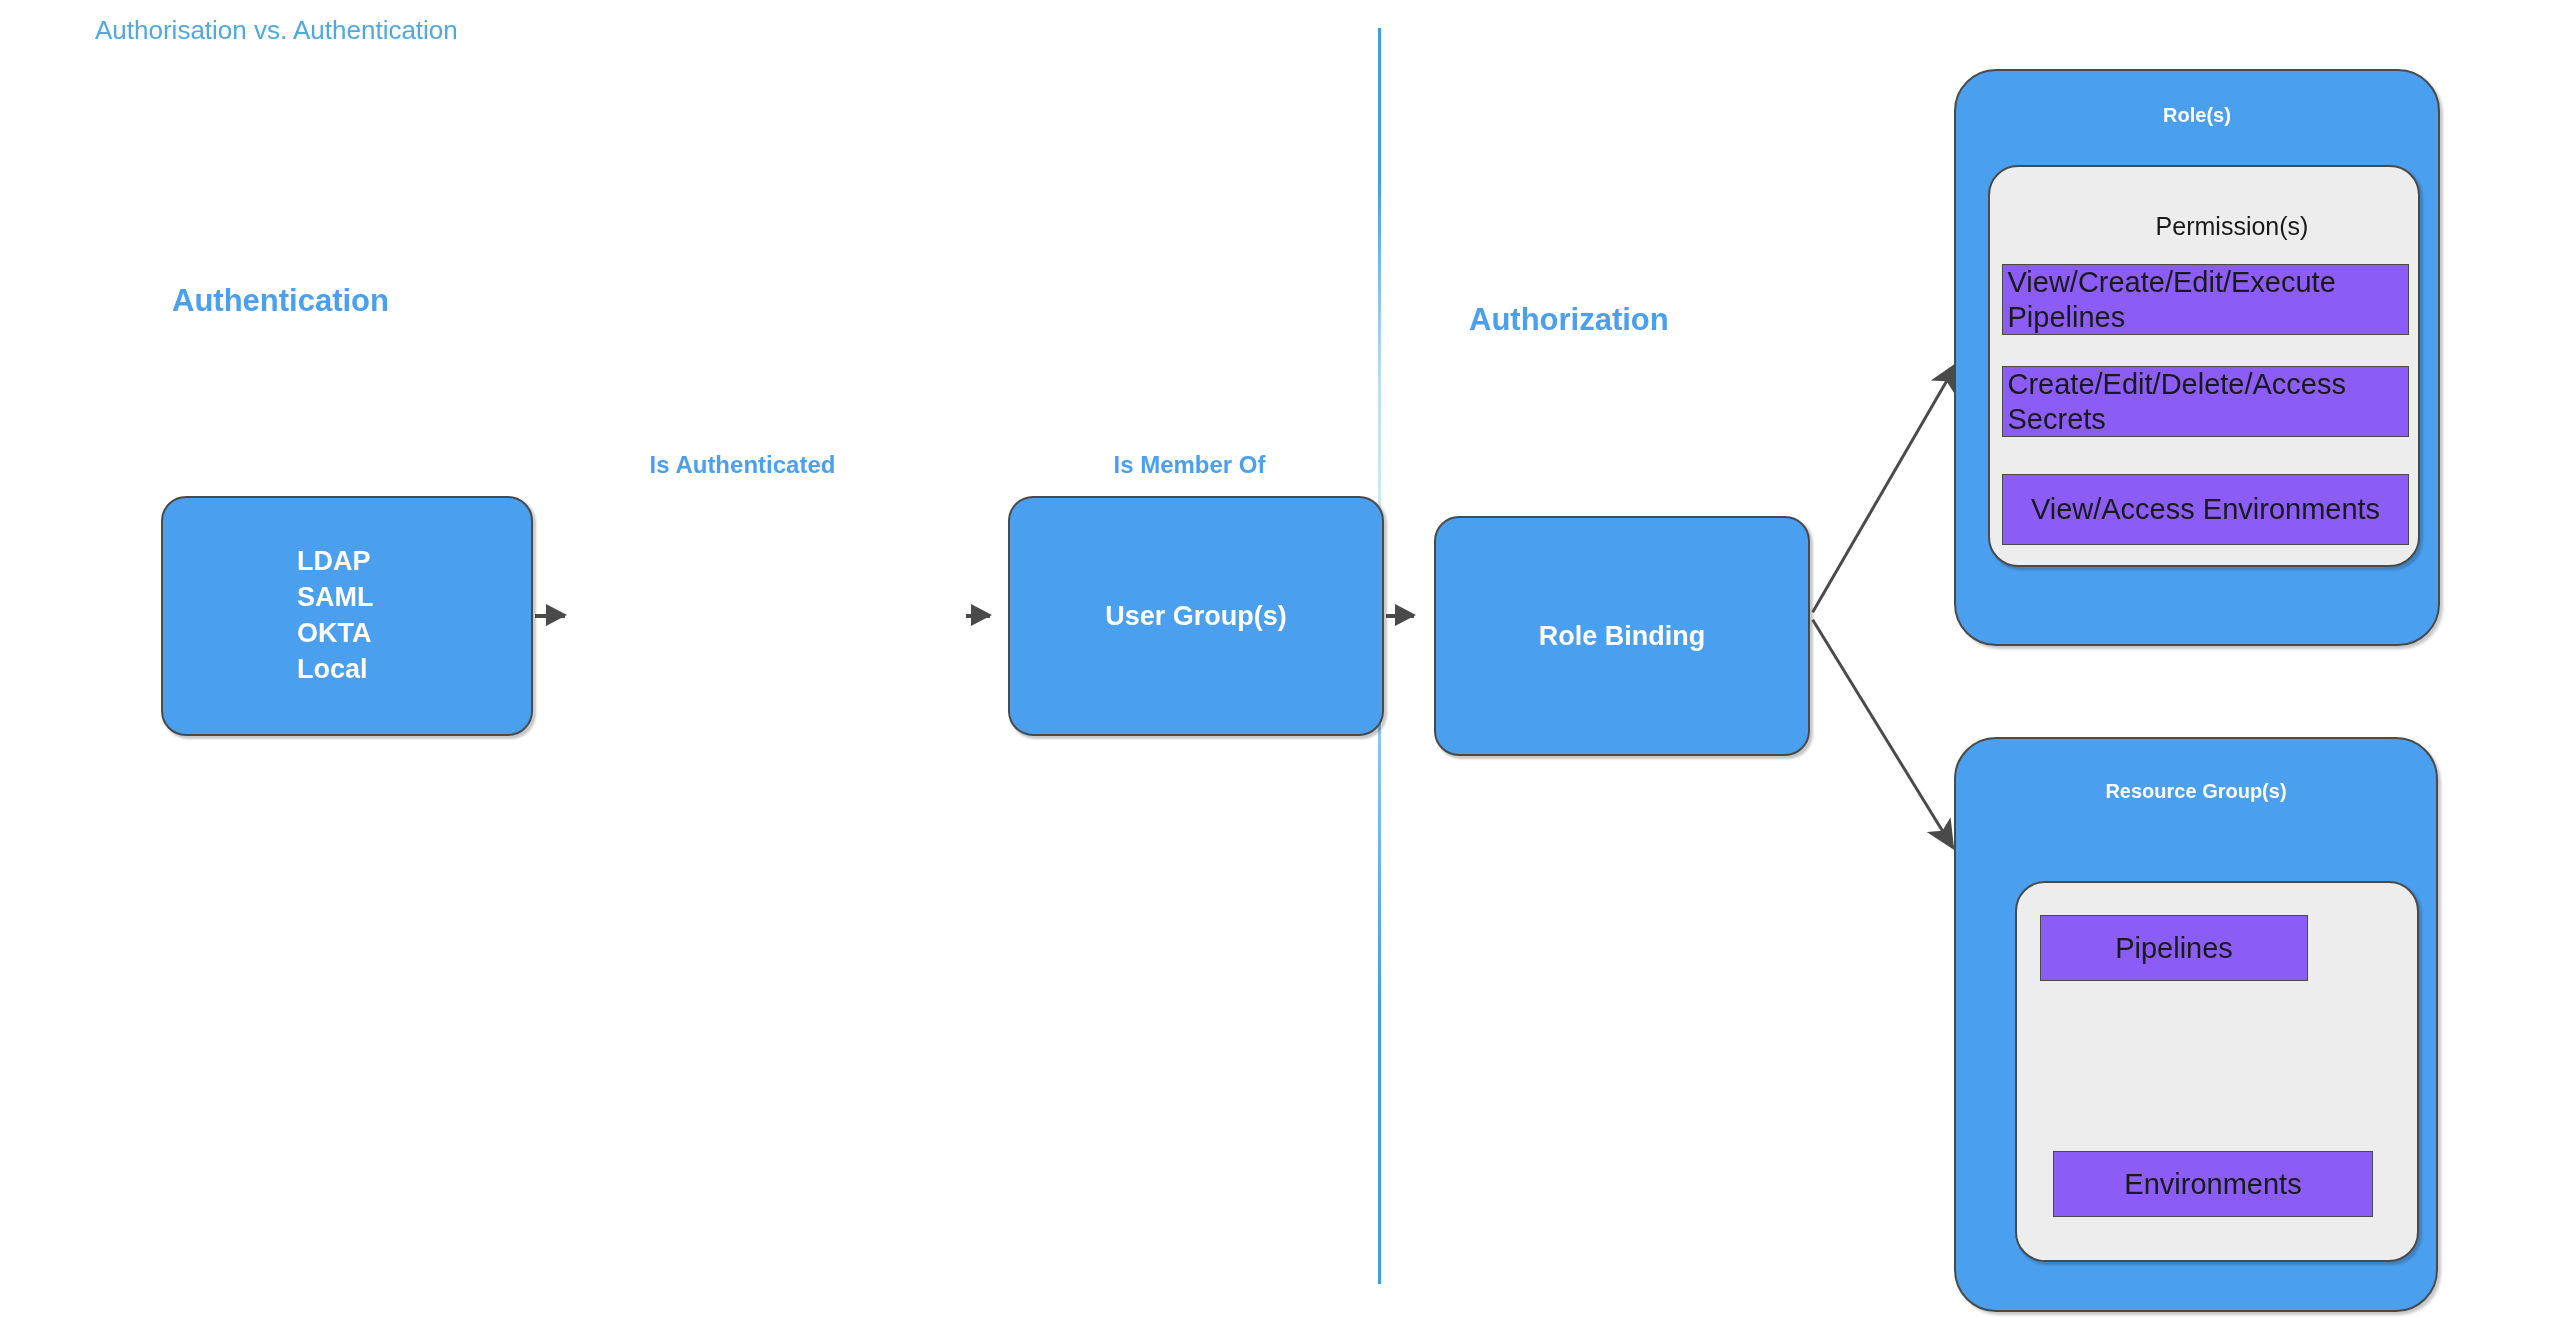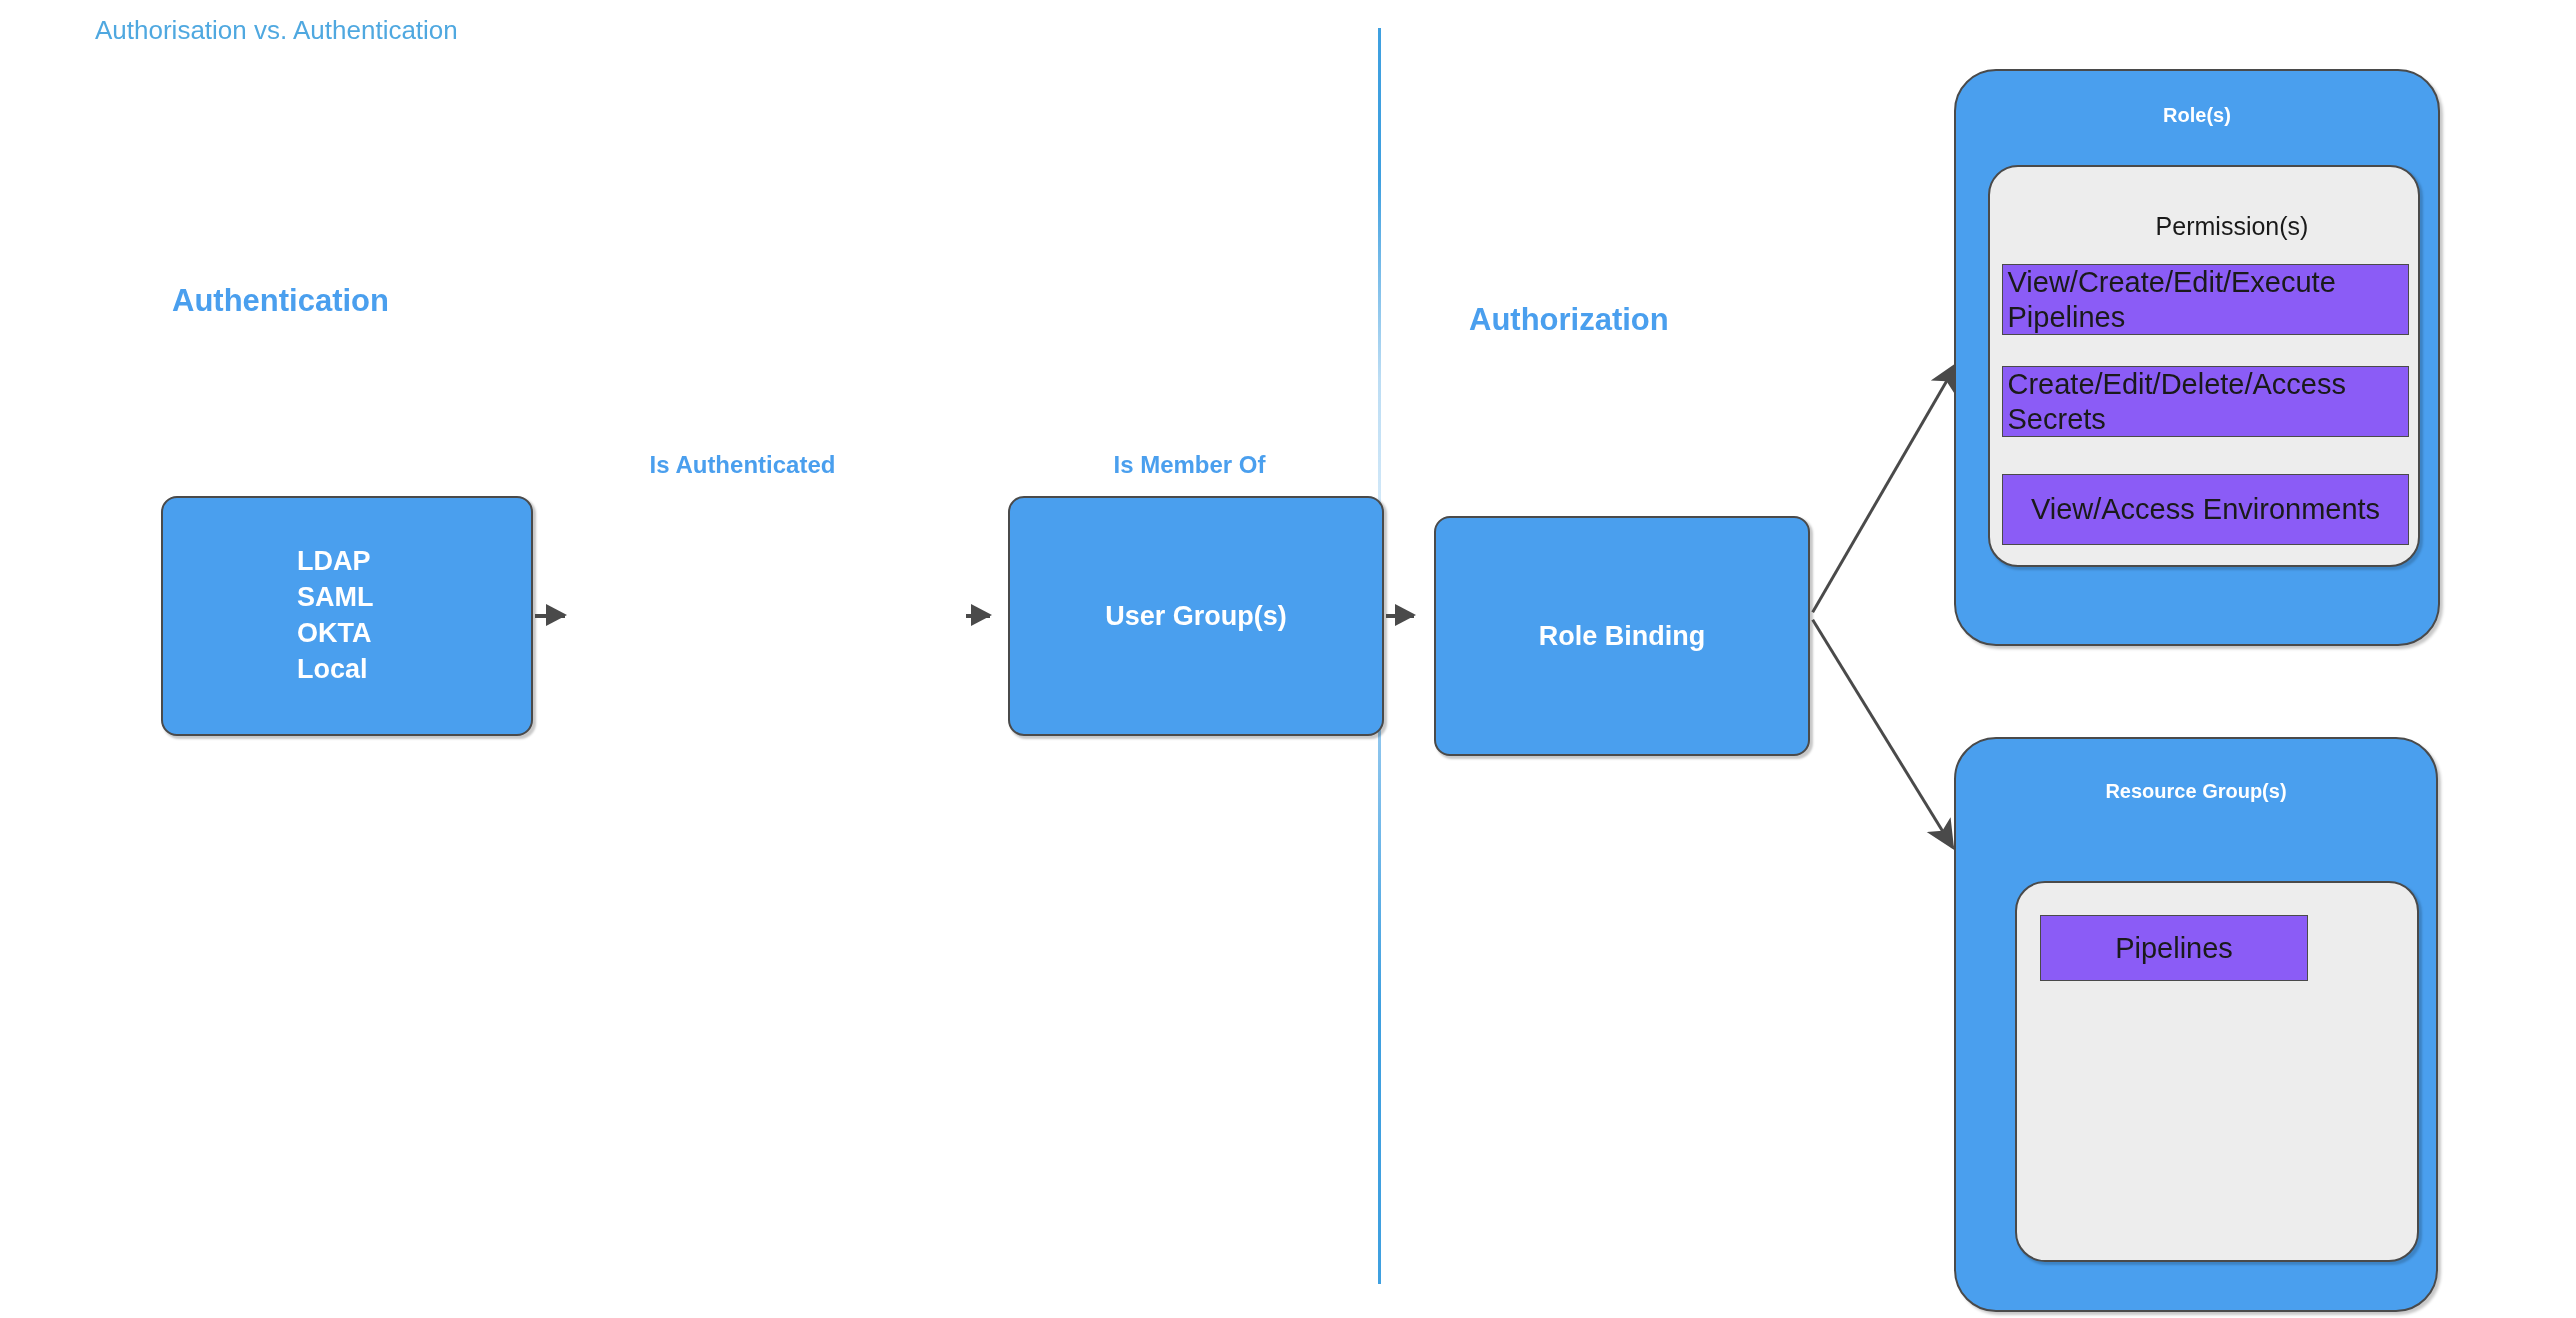--- a/index.html
+++ b/index.html
@@ -64,21 +64,21 @@
     text-align: center;
   }
   #label-is-authenticated { left: 627px;  top: 451px; width: 231px; }
   #label-is-member-of     { left: 1078px; top: 451px; width: 223px; }
 
   
   .flow-box {
     position: absolute;
     background: #4A9FEE;
     border: 2.2px solid #4a4a4a;
-    border-radius: 16px;
+    border-radius: 25px;
     box-sizing: border-box;
     color: #ffffff;
     font-size: 27px;
     font-weight: bold;
     display: flex;
     align-items: center;
     justify-content: center;
     box-shadow: 2.2px 2.2px 2.2px rgba(0,0,0,0.22);
   }
   #box-idp {
@@ -239,15 +239,16 @@
 
   <div class="item-box" id="perm-box-0">View/Create/Edit/Execute Pipelines</div>
   <div class="item-box" id="perm-box-2">View/Access Environments</div>
   <div class="item-box" id="perm-box-1">Create/Edit/Delete/Access Secrets</div>
 
   <div class="group-panel" id="panel-resources"></div>
   <div class="group-title" style="left:1954px; top:780px; width:484px; position:absolute;">Resource Group(s)</div>
   <div class="inner-panel" style="left:2015px; top:881px; width:404px; height:381px;"></div>
 
   <div class="item-box" id="res-box-0">Pipelines</div>
+  <div class="item-box" id="res-box-2">Environments</div>
 
 </div>
 
 
 </body></html>

